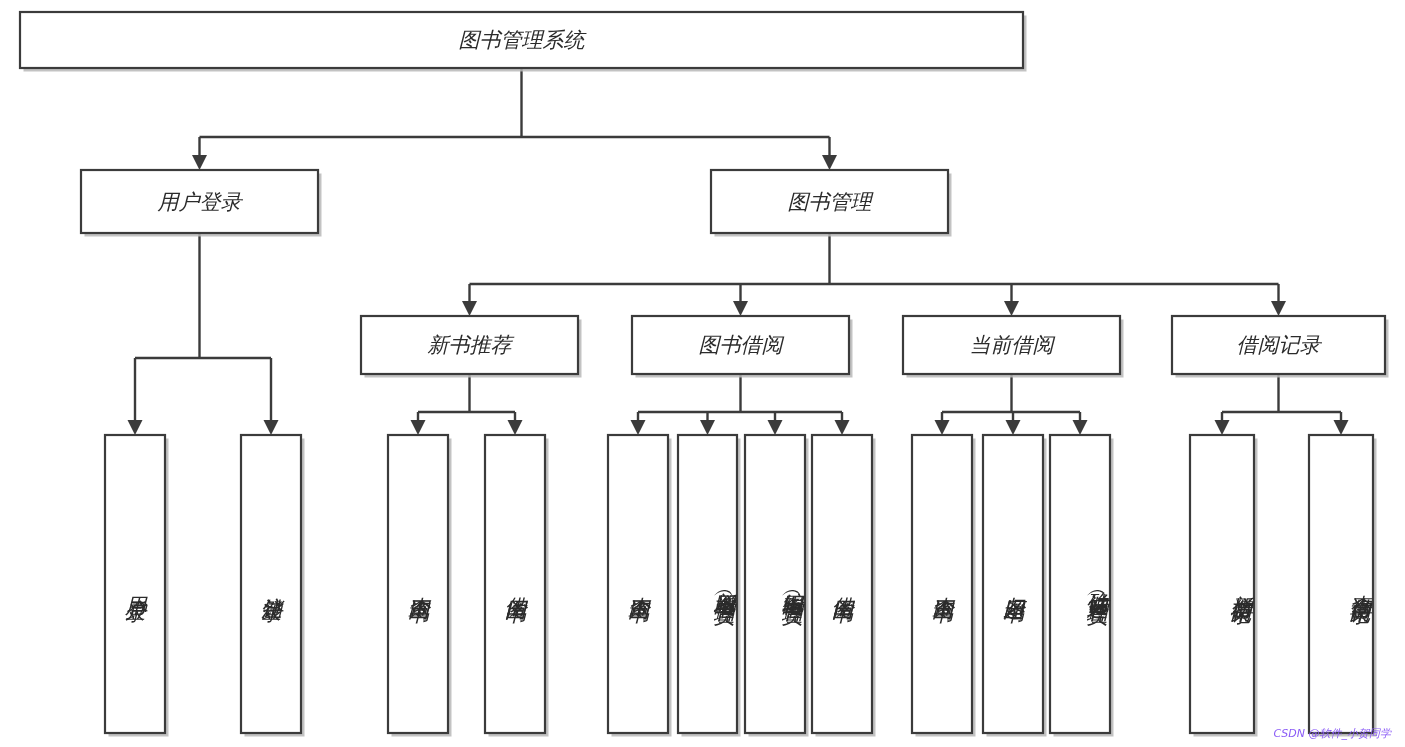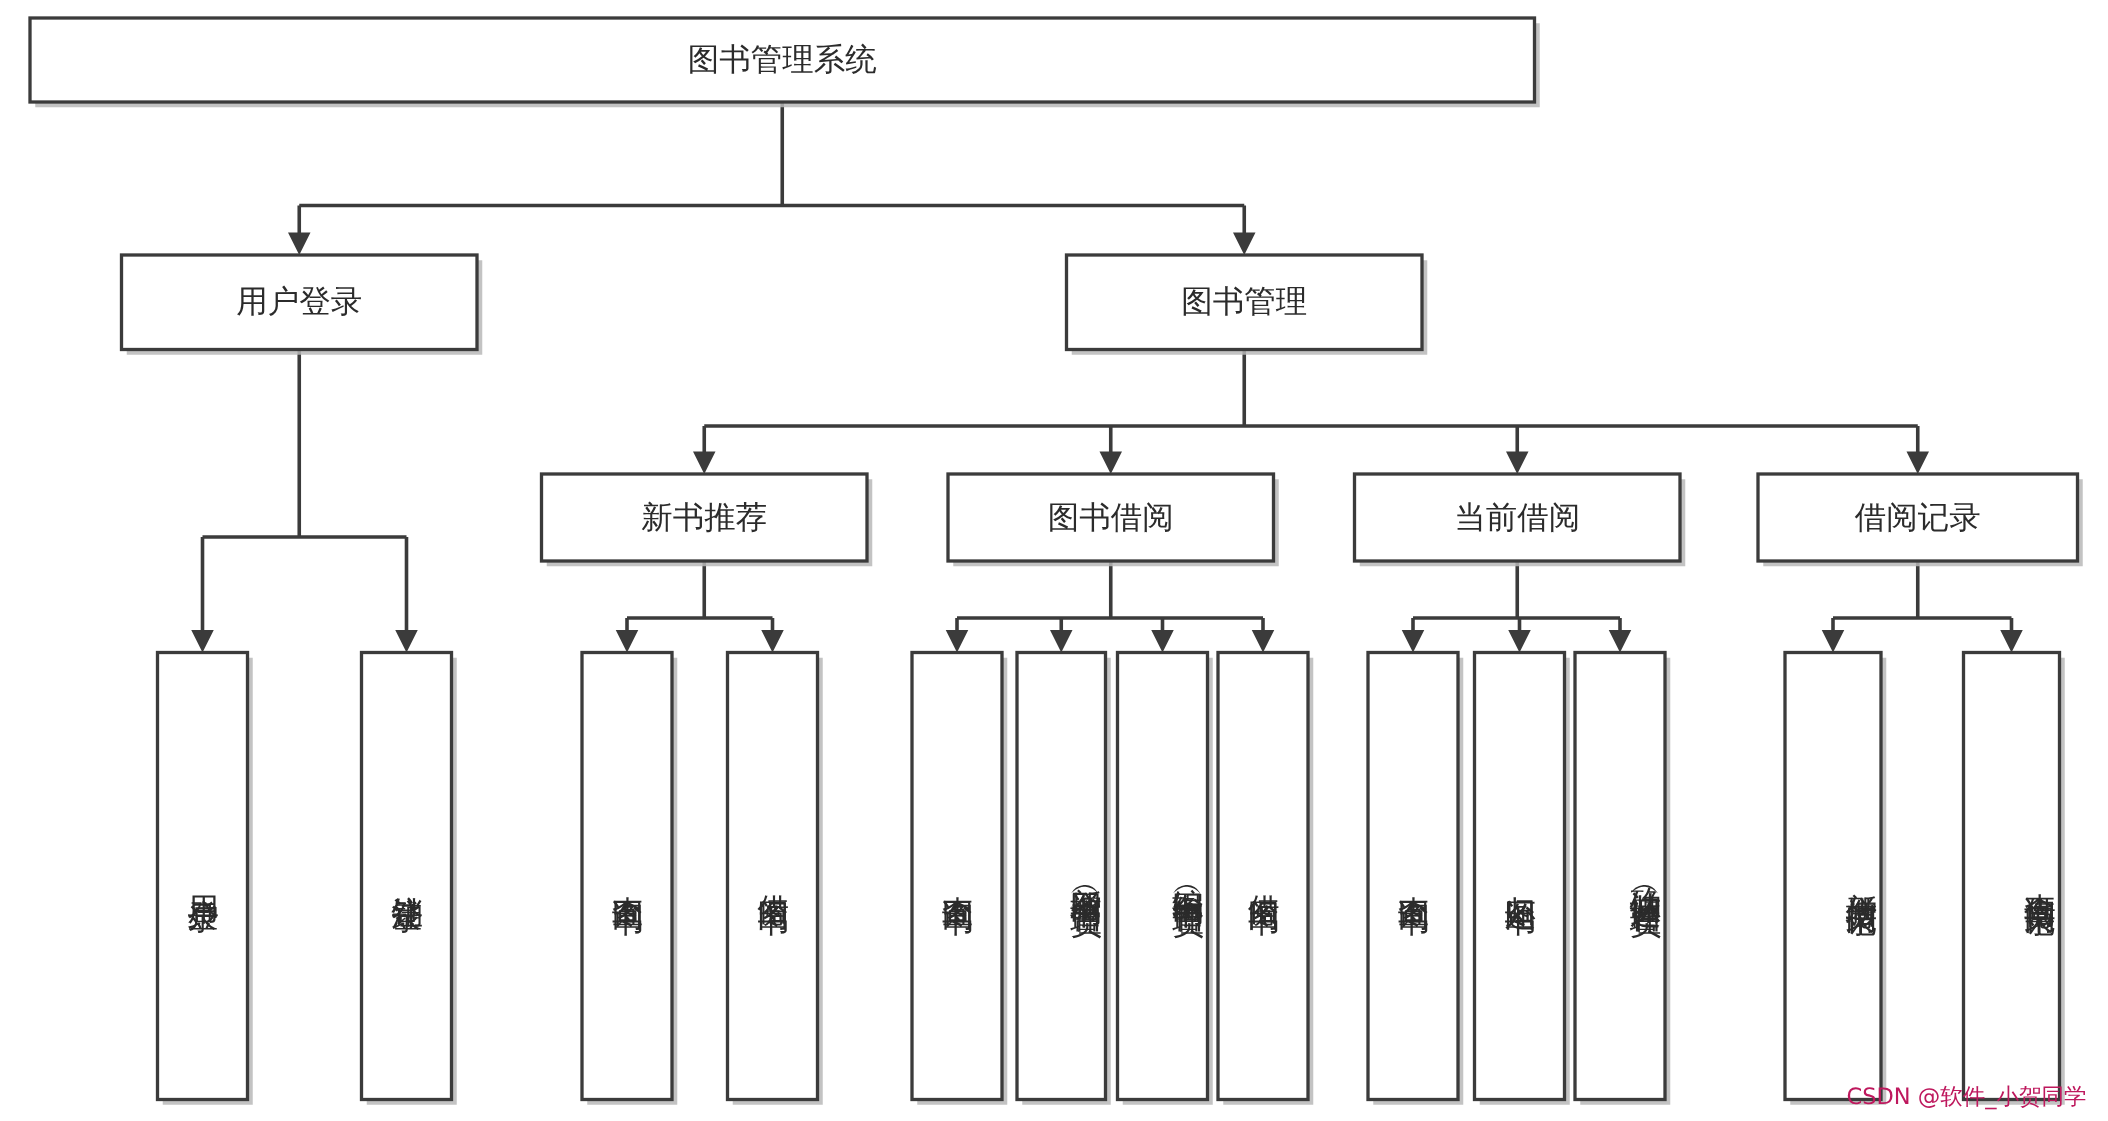--- a/index.html
+++ b/index.html
@@ -11,20 +11,21 @@
     width: 1405px;
     height: 747px;
     font-family: "DejaVu Sans", "Liberation Sans", sans-serif;
     overflow: hidden;
   }
   #diagram-root {
     position: relative;
     width: 1405px;
     height: 747px;
     background: #ffffff;
+    font-style: italic;
   }
   svg.diagram-canvas {
     position: absolute;
     left: 0;
     top: 0;
     width: 1405px;
     height: 747px;
   }
   .node-box {
     fill: #ffffff;
@@ -67,22 +68,22 @@
     align-items: flex-start;
     justify-content: center;
     text-align: left;
     pointer-events: none;
   }
   .watermark {
     position: absolute;
     right: 14px;
     bottom: 6px;
     font-family: "DejaVu Sans", "Liberation Sans", sans-serif;
-    font-size: 15px;
-    color: #be185d;
+    font-size: 11px;
+    color: #8b5cf6;
     white-space: nowrap;
   }
 </style>
 </head>
 <body>
 
 <div id="diagram-root">
 
   <svg class="diagram-canvas" id="diagram-svg" viewBox="0 0 1405 747" xmlns="http://www.w3.org/2000/svg">
     <g id="connectors-layer">

